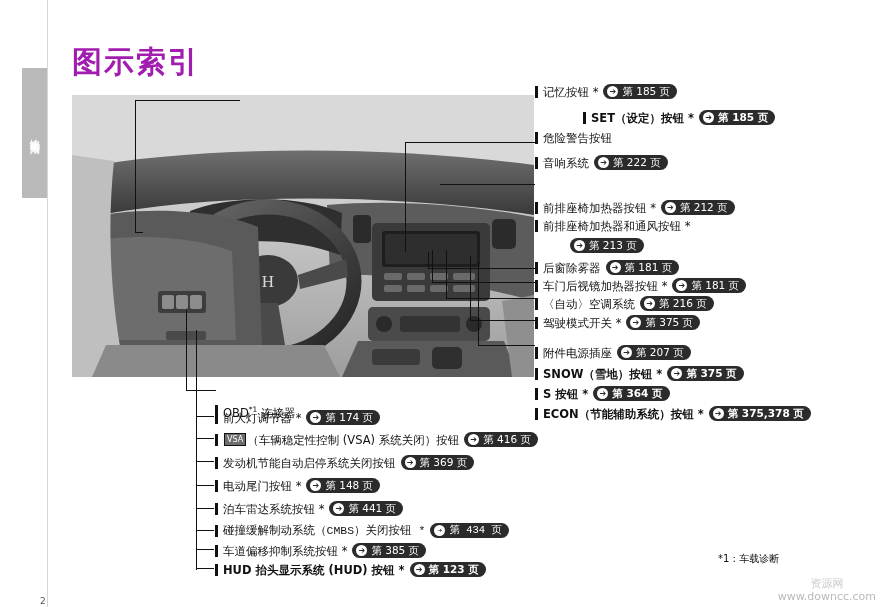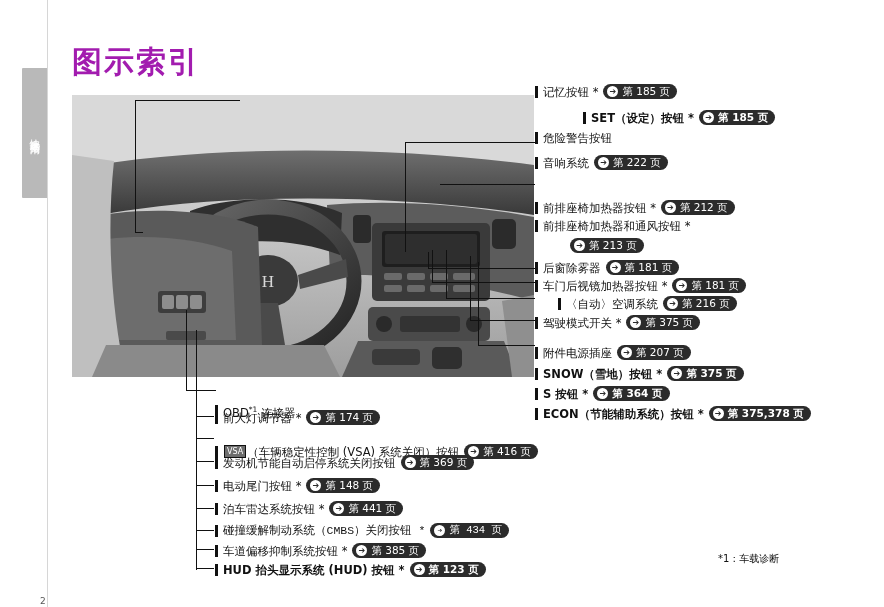--- a/index.html
+++ b/index.html
@@ -366,21 +366,21 @@
 
   <div class="lbl" style="left:535px; top:278px;">
     <span class="bar"></span>
     <span>车门后视镜加热器按钮 *</span>
     <span class="pg">
         <span class="arrow">➔</span>
         <span>第 181 页</span>
       </span>
   </div>
 
-  <div class="lbl" style="left:535px; top:296px;margin-left:23px;">
+  <div class="lbl" style="left:535px; top:296px;">
     <span class="bar"></span>
     <span>〈自动〉空调系统</span>
     <span class="pg">
         <span class="arrow">➔</span>
         <span>第 216 页</span>
       </span>
   </div>
 
   <div class="lbl" style="left:535px; top:315px;">
     <span class="bar"></span>
@@ -434,21 +434,21 @@
 
   <div class="lbl" style="left:215px; top:410px;">
     <span class="bar"></span>
     <span>前大灯调节器 *</span>
     <span class="pg">
         <span class="arrow">➔</span>
         <span>第 174 页</span>
       </span>
   </div>
 
-  <div class="lbl" style="left:215px; top:444px;">
+  <div class="lbl" style="left:215px; top:432px;">
     <span class="bar"></span>
     <span class="vsa-ico">VSA</span>
     <span>（车辆稳定性控制 (VSA) 系统关闭）按钮</span>
     <span class="pg">
         <span class="arrow">➔</span>
         <span>第 416 页</span>
       </span>
   </div>
 
   <div class="lbl" style="left:215px; top:455px;">
@@ -500,14 +500,18 @@
     <span class="bar"></span>
     <span>HUD 抬头显示系统 (HUD) 按钮 *</span>
     <span class="pg">
         <span class="arrow">➔</span>
         <span>第 123 页</span>
       </span>
   </div>
 
   <div class="footnote" style="left:718px; top:552px;">*1：车载诊断</div>
 
+  <div class="wm">
+    <div class="w1">资源网</div>
+    <div>www.downcc.com</div>
+  </div>
 
 </div>
 
 </body></html>

